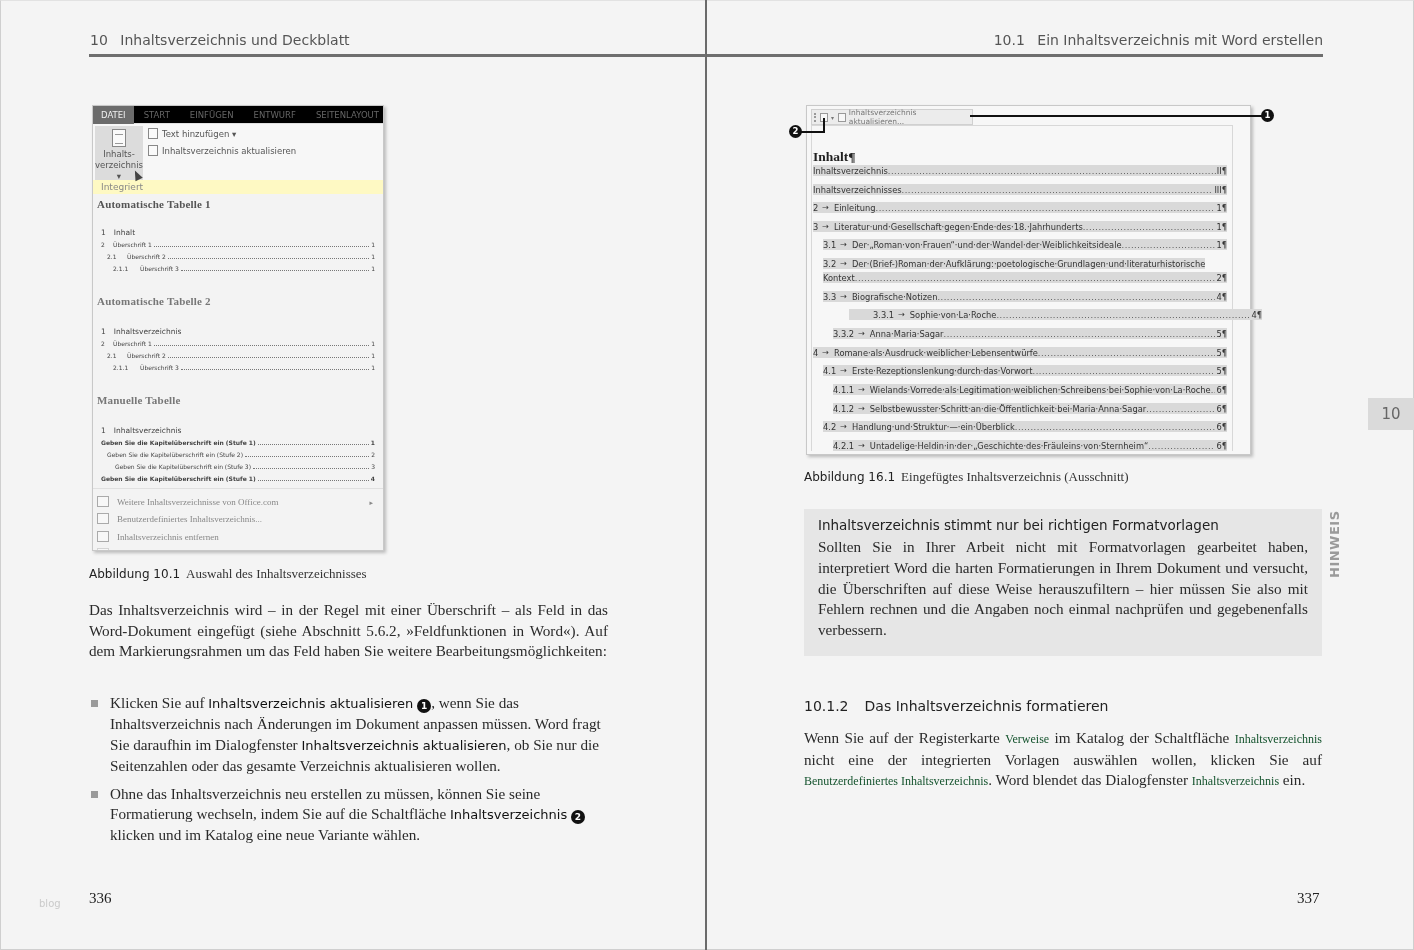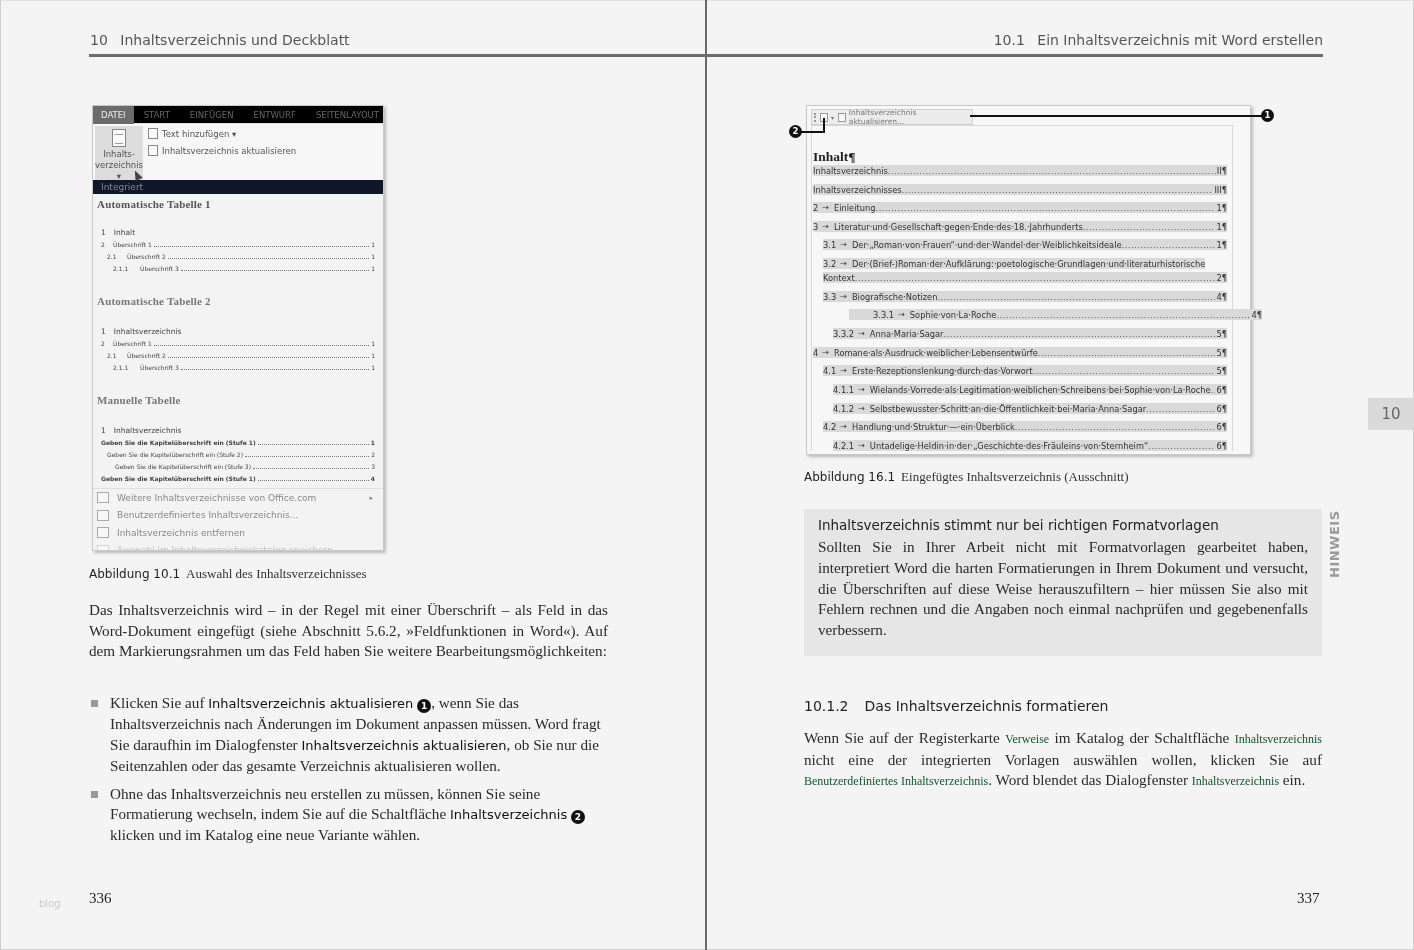--- a/index.html
+++ b/index.html
@@ -18,30 +18,30 @@
   .ribbon-tab { font-size: 8.5px; color: #666; padding: 0 10px; height: 18px; line-height: 18px; }
   .ribbon-tab.active { background: #6b6b6b; color: #f0f0f0; padding: 0 8px; }
   .ribbon-body { height: 56px; position: relative; background: #f7f7f7; }
   .big-btn { position: absolute; left: 2px; top: 2px; width: 48px; height: 54px; background: #dcdcdc; text-align: center; }
   .big-btn .doc-icon { width: 14px; height: 18px; margin: 3px auto 2px; border: 1px solid #888; background: #fafafa; position: relative; }
   .big-btn .doc-icon::before { content: ""; position: absolute; left: 2px; right: 2px; top: 4px; height: 8px; border-top: 1px solid #999; border-bottom: 1px solid #999; }
   .big-btn .lbl { font-size: 8.5px; color: #555; line-height: 11px; }
   .small-cmd { position: absolute; left: 55px; font-size: 8.5px; color: #555; display: flex; align-items: center; }
   .small-cmd .ico { width: 10px; height: 11px; border: 1px solid #888; margin-right: 4px; background: #fafafa; }
   .cursor-icon { position: absolute; left: 40px; top: 62px; width: 0; height: 0; border-left: 4px solid transparent; border-right: 4px solid transparent; border-bottom: 10px solid #444; transform: rotate(-25deg); }
-  .gal-section { font-size: 9px; color: #888; padding: 2px 8px; background: #0f172a; }
+  .gal-section { font-size: 9px; color: #888; padding: 2px 8px; background: #fef9c3; }
   .gal-title { font-family: "Liberation Serif", serif; font-size: 11px; color: #555; padding: 4px 4px; font-weight: bold; letter-spacing: 0.2px; }
   .gal-title.light { color: #777; }
   .toc-mini { padding: 0 8px; font-size: 6px; color: #444; }
   .toc-mini .h { font-size: 7.5px; margin: 18px 0 2px; }
   .toc-mini .h span { margin-right: 8px; }
   .toc-mini .r { display: flex; align-items: baseline; height: 12px; line-height: 12px; }
   .toc-mini .r .dots { flex: 1; border-bottom: 1px dotted #777; margin: 0 2px 3px; }
   .toc-mini .r.bold { font-weight: bold; }
-  .gal-cmd { display: flex; align-items: center; font-size: 9px; color: #888; height: 17.5px; padding-left: 4px; border-top: 0; }
+  .gal-cmd { display: flex; align-items: flex-end; font-size: 9px; color: #888; height: 17.5px; padding-left: 4px; border-top: 0; font-family: Liberation Serif, serif; }
   .gal-cmd .ico { width: 12px; height: 11px; border: 1px solid #aaa; margin-right: 8px; background: #f7f7f7; }
   .gal-cmd .arrow { margin-left: auto; margin-right: 10px; font-size: 7px; }
   .gal-cmd.disabled { color: #c4c4c4; }
   .gal-cmd.disabled .ico { border-color: #d4d4d4; }
   .gal-sep { border-top: 1px solid #e0e0e0; margin: 3px 0 0; }
 
   .caption { position: absolute; font-size: 13px; color: #333; }
   .caption b { font-family: "DejaVu Sans", sans-serif; font-weight: normal; font-size: 12px; color: #222; margin-right: 6px; }
 
   .body-text { position: absolute; font-size: 15.2px; line-height: 20.6px; color: #2a2a2a; text-align: justify; }

